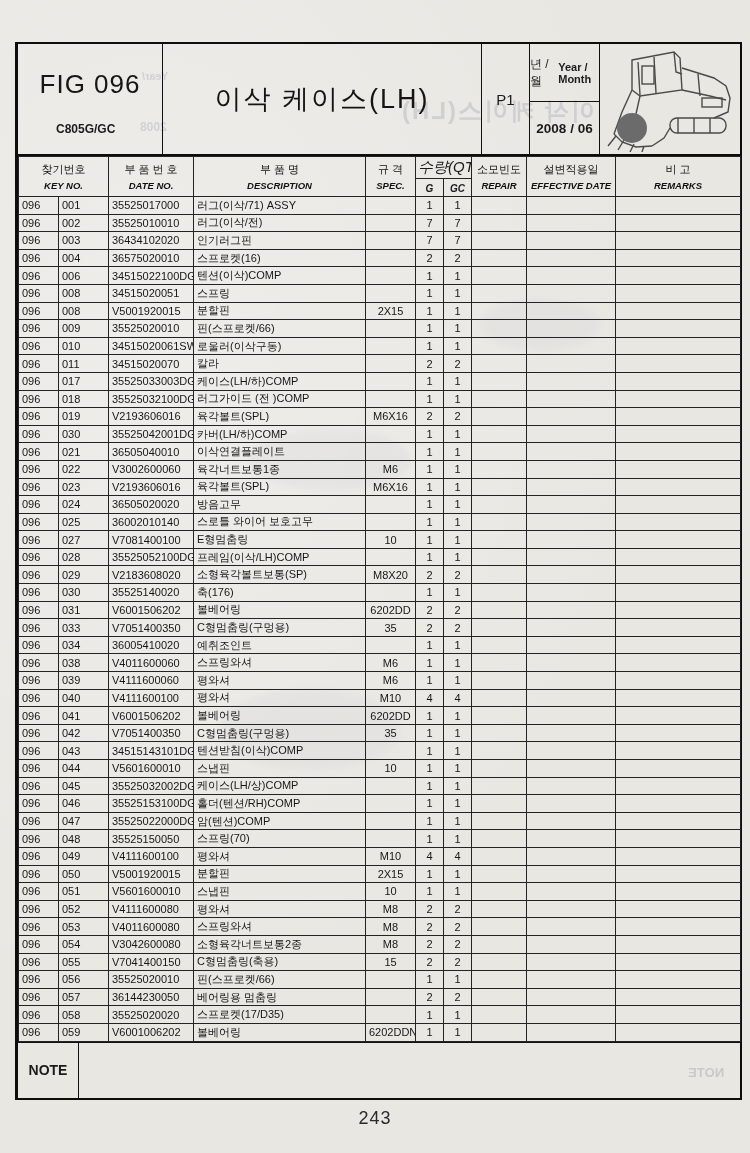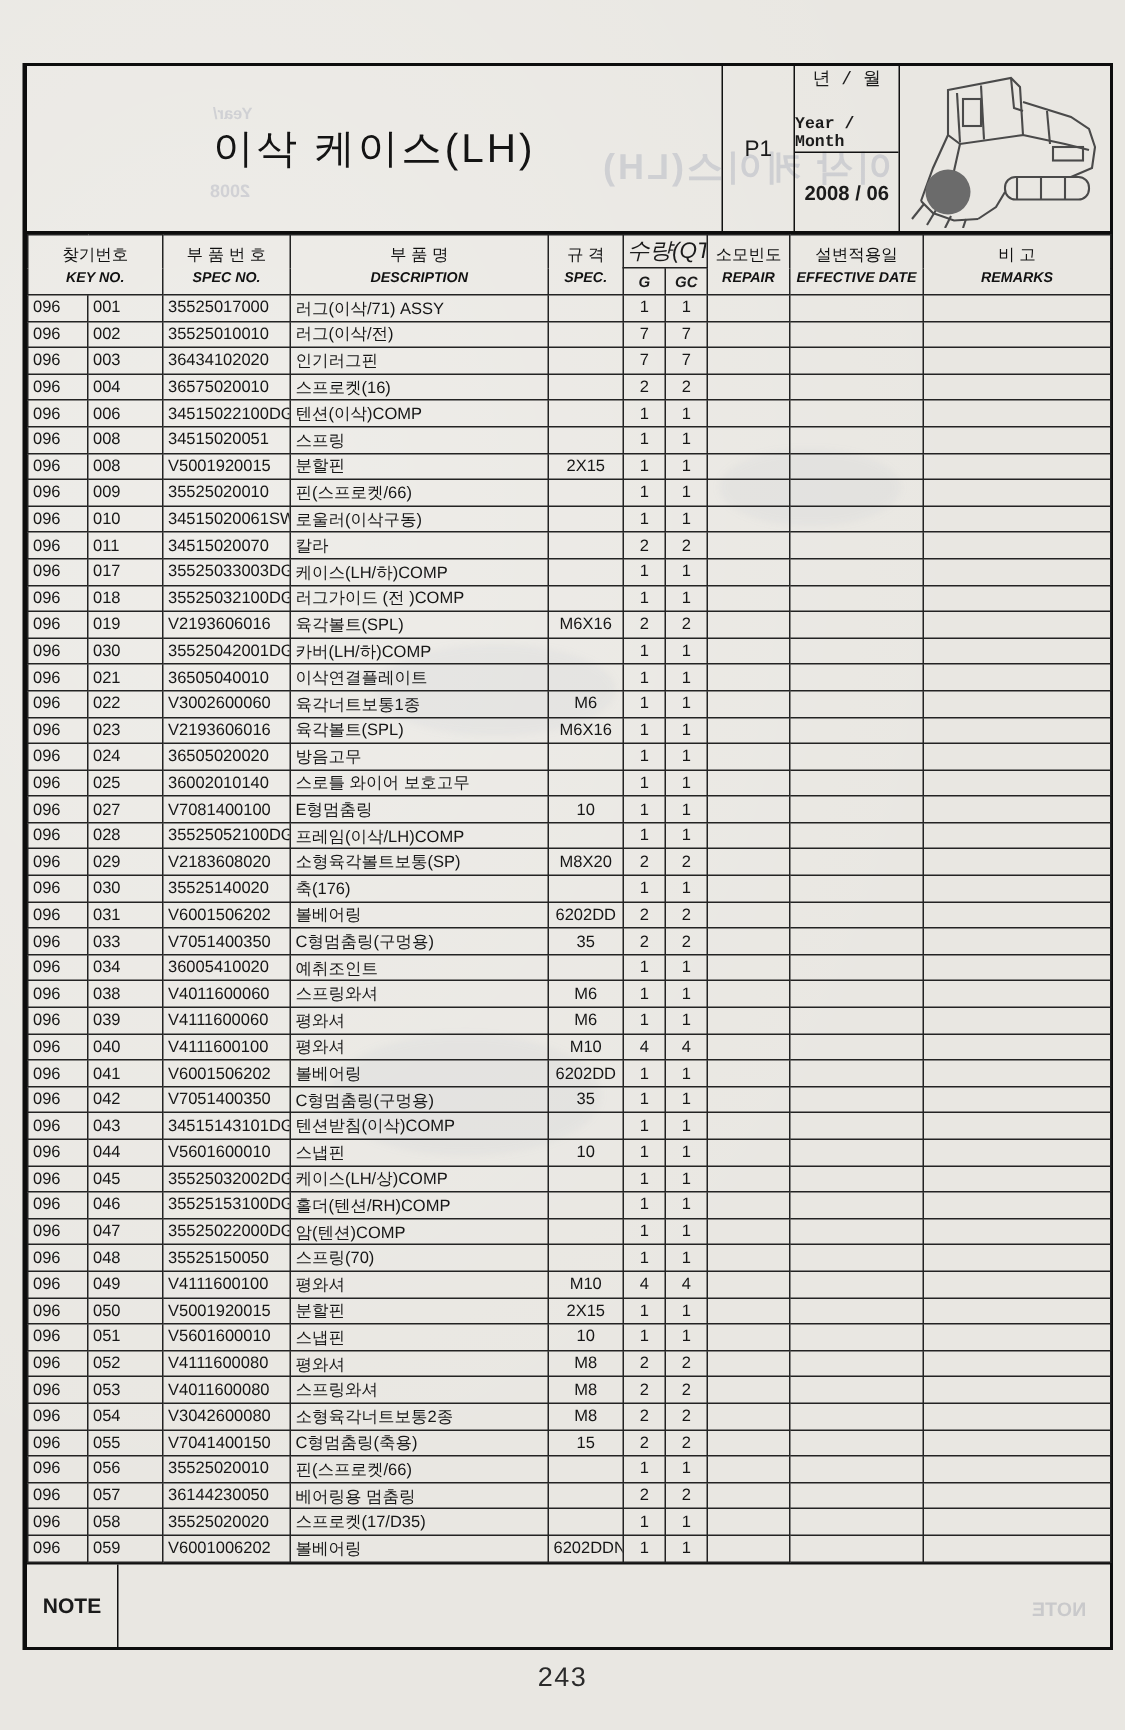--- a/index.html
+++ b/index.html
@@ -27,21 +27,21 @@
   .titleblock{display:flex;height:110px;border-bottom:2px solid #0d0d0d;}
   .tb-cell{box-sizing:border-box;position:relative;}
   .tb-fig{width:145px;border-right:1.5px solid #111;display:flex;flex-direction:column;justify-content:center;align-items:center;}
   .fig-label{font-size:26px;letter-spacing:1px;color:#161616;margin-top:6px;}
   .model-code{font-size:12px;font-weight:bold;margin-top:22px;align-self:flex-start;margin-left:38px;}
   .tb-title{flex:1;border-right:1.5px solid #111;display:flex;align-items:center;justify-content:center;}
   .page-title{font-size:27px;letter-spacing:2px;color:#141414;}
   .tb-p1{width:48px;border-right:1.5px solid #111;display:flex;align-items:center;justify-content:center;}
   .p1{font-size:15px;font-weight:normal;}
   .tb-ym{width:70px;border-right:1.5px solid #111;display:flex;flex-direction:column;}
-  .ym-top{height:57px;border-bottom:1.5px solid #111;display:flex;flex-direction:column;align-items:center;justify-content:space-between;gap:7px;font-family:Liberation Mono, monospace;}
+  .ym-top{height:57px;border-bottom:1.5px solid #111;display:flex;flex-direction:row;align-items:center;justify-content:flex-start;gap:7px;}
   .ym-ko{font-size:12px;}
   .ym-en{font-size:11px;font-weight:bold;}
   .ym-bottom{flex:1;display:flex;align-items:center;justify-content:center;}
   .ym-val{font-size:13.5px;font-weight:bold;}
   .tb-img{width:140px;display:flex;align-items:center;justify-content:center;overflow:hidden;}
   
   table.parts{border-collapse:collapse;table-layout:fixed;width:722px;}
   .parts th,.parts td{
     border:1px solid #232323;
     box-sizing:border-box;
@@ -88,20 +88,24 @@
   <div class="ghost mirror ghost-ym">Year/</div>
   <div class="ghost mirror ghost-2008">2008</div>
   <div class="ghost mirror ghost-note">NOTE</div>
   <div class="smudge" style="left:250px;top:430px;width:160px;height:60px;"></div>
   <div class="smudge" style="left:220px;top:690px;width:180px;height:80px;"></div>
   <div class="smudge" style="left:480px;top:300px;width:120px;height:50px;"></div>
 
   <div class="sheet">
 
     <div class="titleblock">
+      <div class="tb-cell tb-fig">
+        <div class="fig-label">FIG 096</div>
+        <div class="model-code">C805G/GC</div>
+      </div>
       <div class="tb-cell tb-title">
         <div class="page-title">이삭 케이스(LH)</div>
       </div>
       <div class="tb-cell tb-p1">
         <div class="p1">P1</div>
       </div>
       <div class="tb-cell tb-ym">
         <div class="ym-top">
           <div class="ym-ko">년 / 월</div>
           <div class="ym-en">Year / Month</div>
@@ -158,21 +162,21 @@
         <col style="width:125px">
       </colgroup>
       <thead>
         <tr class="r1">
           <th colspan="2" rowspan="2">
             <span class="th-ko">찾기번호</span>
             <span class="th-en">KEY NO.</span>
           </th>
           <th rowspan="2">
             <span class="th-ko">부 품 번 호</span>
-            <span class="th-en">SPEC NO.</span>
+            <span class="th-en">DATE NO.</span>
           </th>
           <th rowspan="2">
             <span class="th-ko">부 품 명</span>
             <span class="th-en">DESCRIPTION</span>
           </th>
           <th rowspan="2">
             <span class="th-ko">규 격</span>
             <span class="th-en">SPEC.</span>
           </th>
           <th colspan="2">

